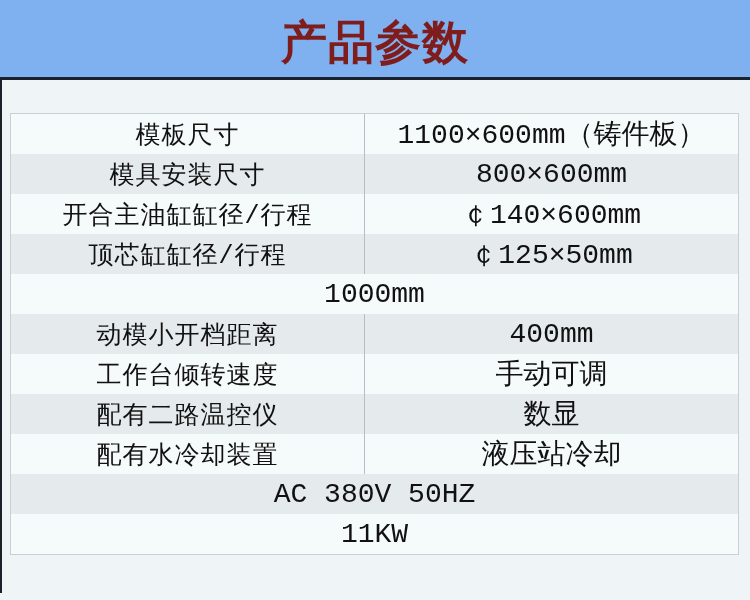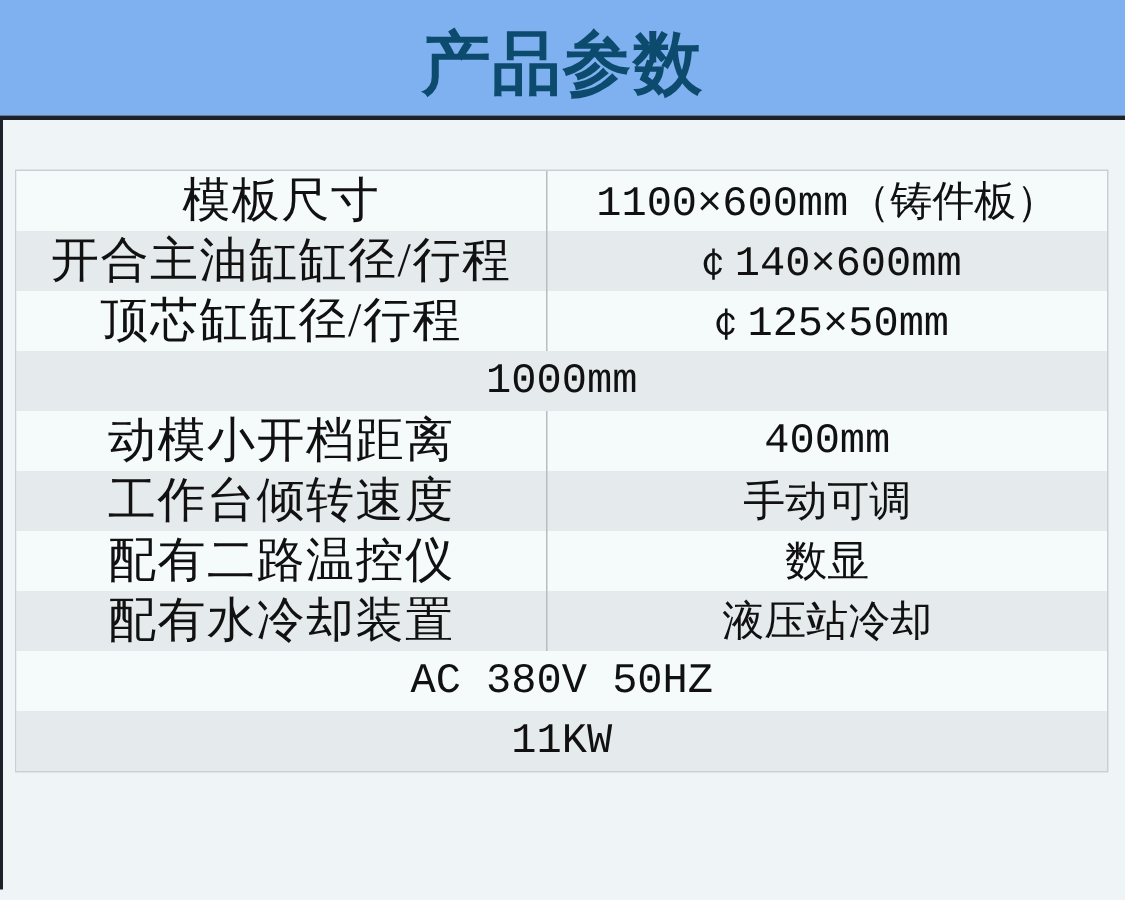--- a/index.html
+++ b/index.html
@@ -34,21 +34,21 @@
     background:var(--banner-blue);
     display:flex;
     align-items:center;
     justify-content:center;
   }
   .banner h1{
     margin:0;
     padding-top:8px;
     font-size:46px;
     font-weight:bold;
-    color:#0c4a6e;
+    color:#7f1d1d;
     letter-spacing:1px;
     font-family:"Liberation Sans", sans-serif;
   }
   .dark-rule{
     position:absolute;
     left:0; top:77px;
     width:750px;
     height:3px;
     background:var(--dark-line);
   }
@@ -78,22 +78,22 @@
   .cell{
     display:flex;
     align-items:center;
     justify-content:center;
     color:var(--text);
     white-space:nowrap;
   }
   .cell.label{
     width:353px;
     border-right:1px solid var(--col-divider);
-    font-family:Liberation Serif, serif;
-    font-size:32px;
+    font-family:Liberation Mono, monospace;
+    font-size:25px;
     letter-spacing:1px;
   }
   .cell.value{
     flex:1;
     font-family:Liberation Mono, monospace;
     font-size:28px;
   }
 </style>
 </head>
 <body>
@@ -106,20 +106,24 @@
 
   <div class="dark-rule"></div>
   <div class="left-edge"></div>
 
   <div class="params-table">
     <div class="row">
       <div class="cell label">模板尺寸</div>
       <div class="cell value">1100×600mm（铸件板）</div>
     </div>
 
+    <div class="row">
+      <div class="cell label">模具安装尺寸</div>
+      <div class="cell value">800×600mm</div>
+    </div>
 
     <div class="row">
       <div class="cell label">开合主油缸缸径/行程</div>
       <div class="cell value">￠140×600mm</div>
     </div>
 
     <div class="row">
       <div class="cell label">顶芯缸缸径/行程</div>
       <div class="cell value">￠125×50mm</div>
     </div>

